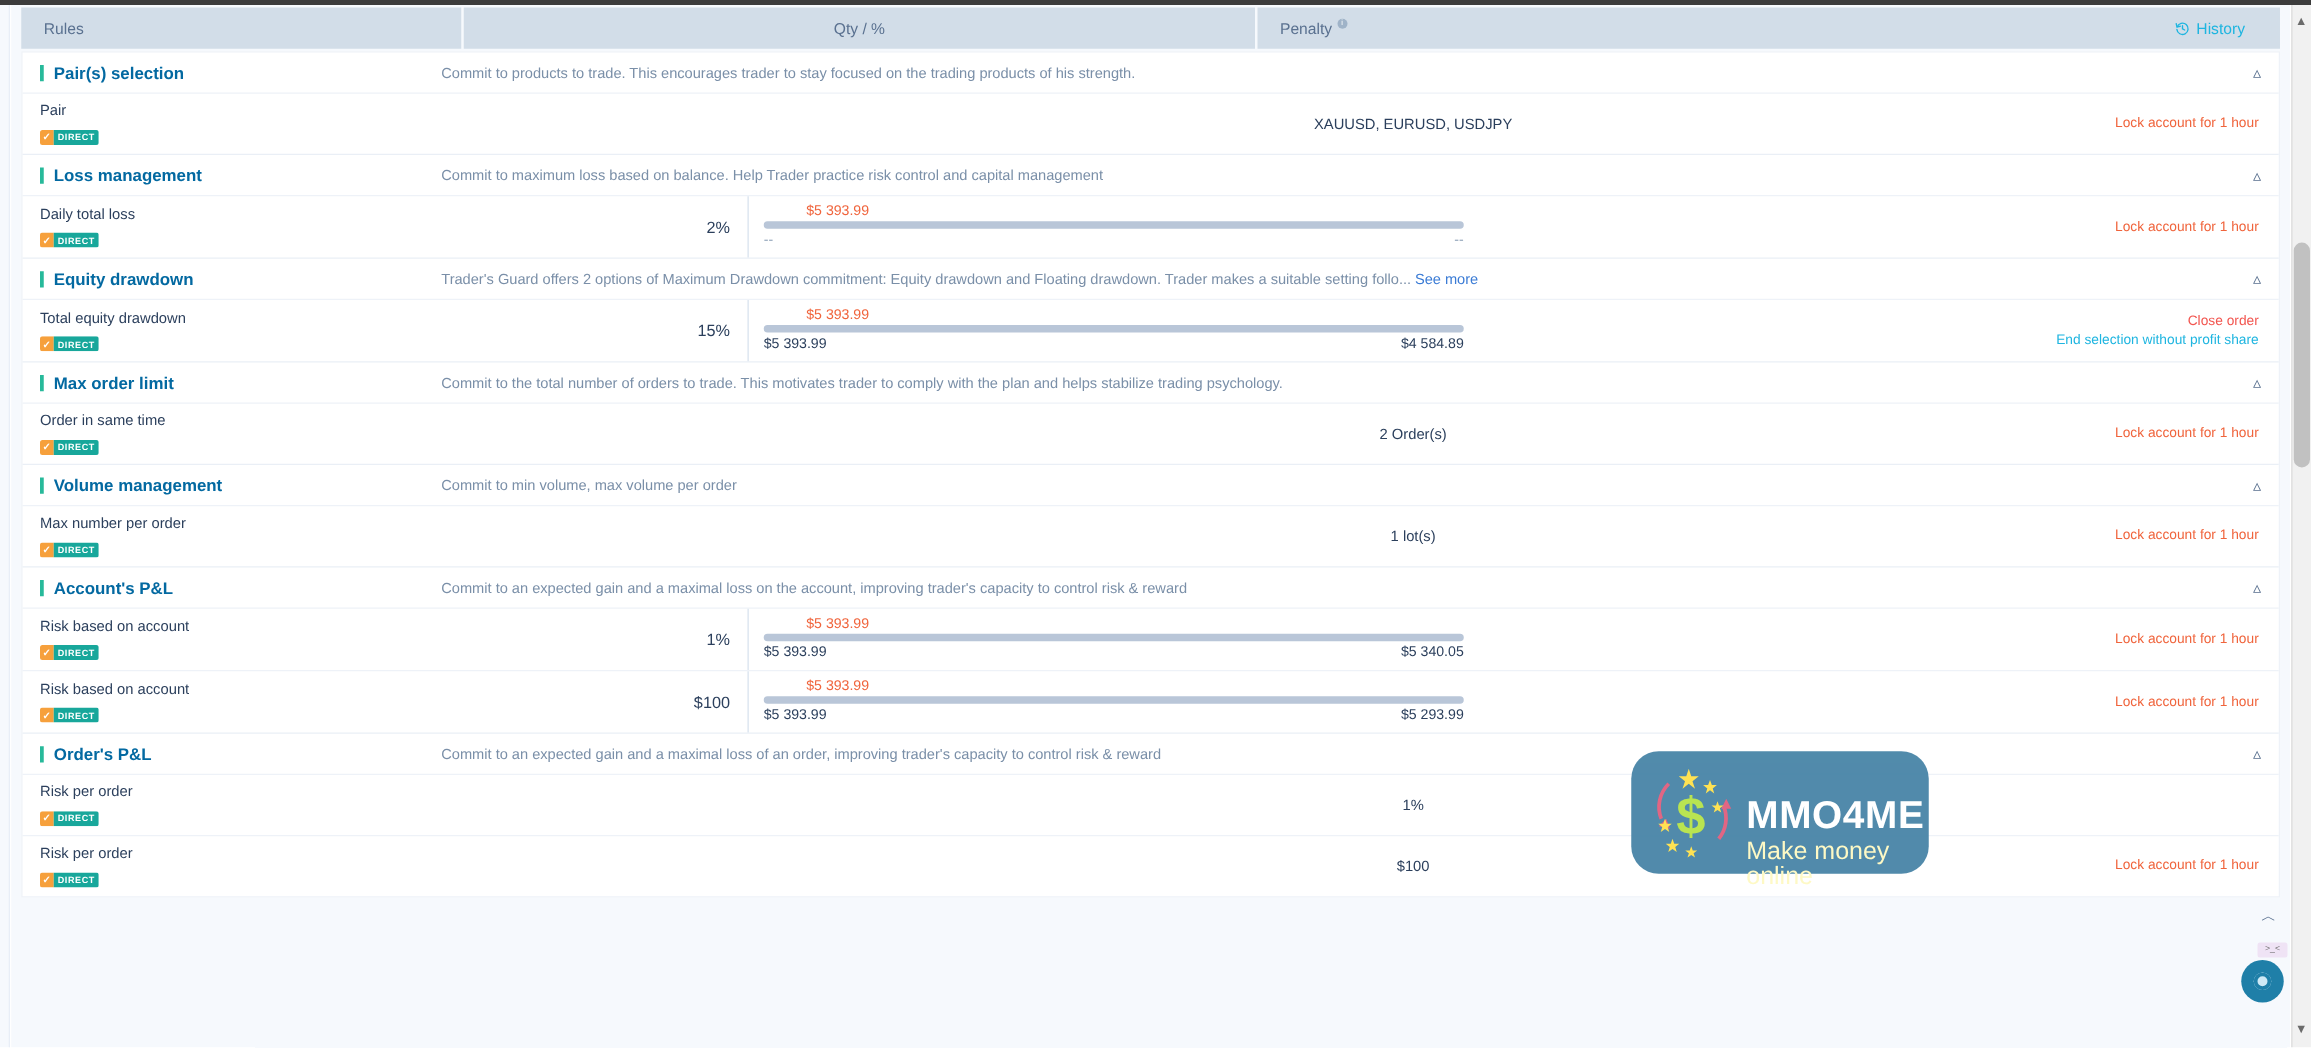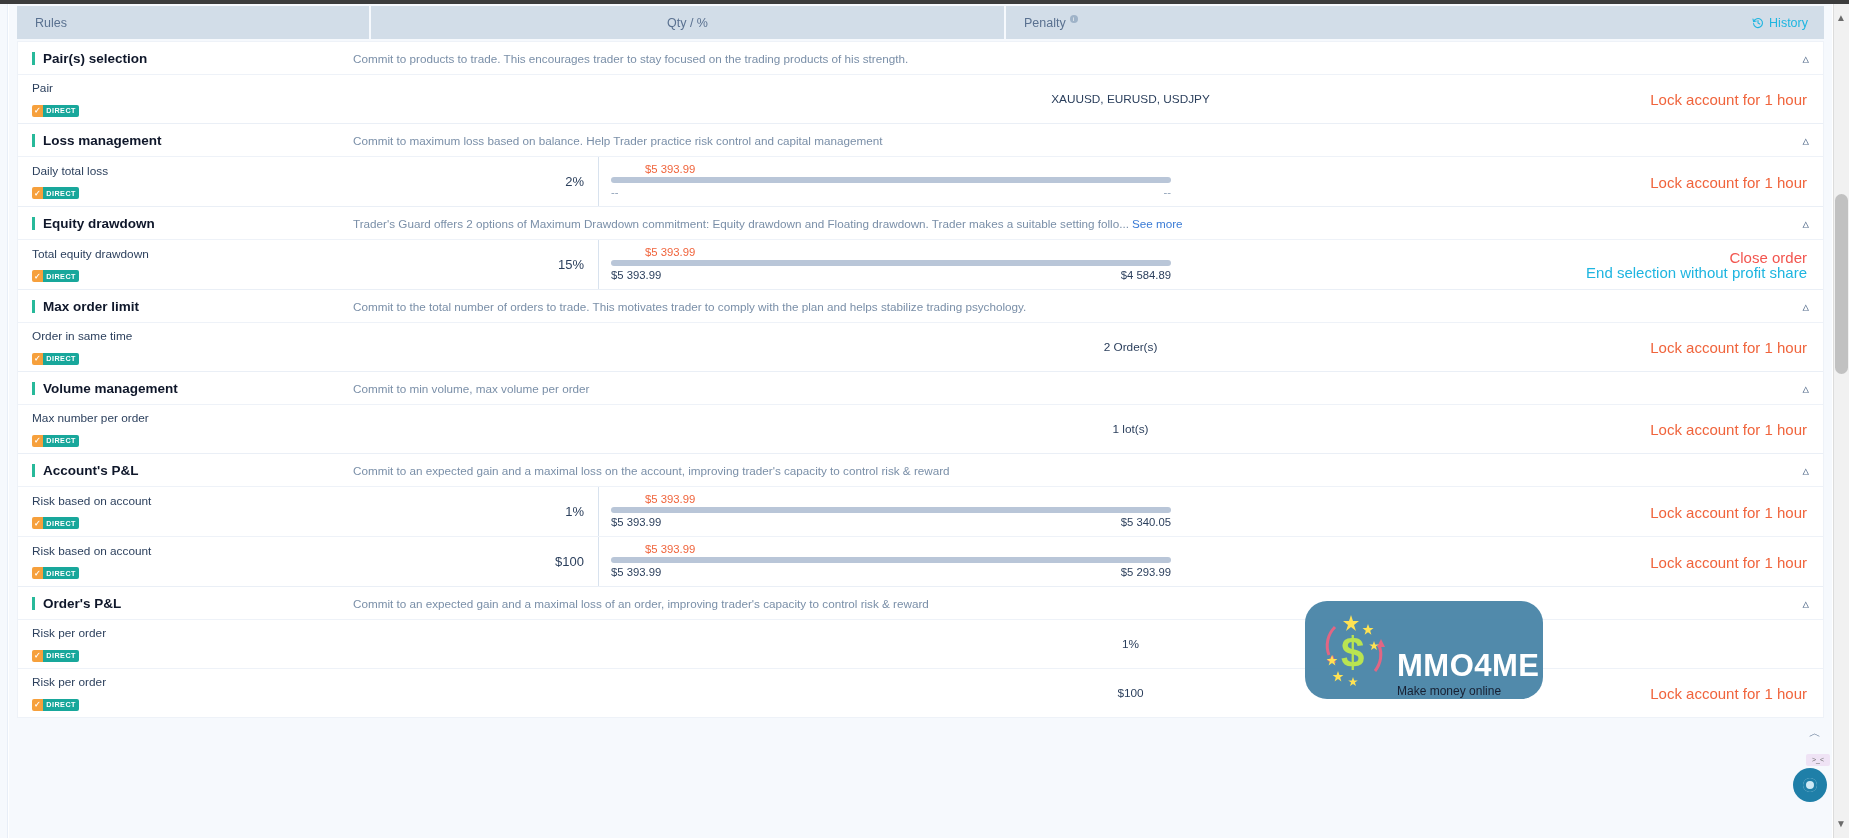--- a/index.html
+++ b/index.html
@@ -57,21 +57,21 @@
   .th-rules { width:352px; padding-left:18px; }
   .th-qty   { width:633px; justify-content:center; }
   .th-penalty { flex:1; padding-left:18px; position:relative;align-items:center; }
   .info-dot {
     display:inline-block; width:8px; height:8px; margin-left:4px;
     border-radius:50%; background:#9fb3c8; color:#fff;
     font-size:6px; line-height:8px; text-align:center;
     position:relative; top:-4px;
   }
   .history-btn {
-    position:absolute; right:16px; top:50%; transform:translateY(-50%);
+    position:absolute; right:28px; top:50%; transform:translateY(-50%);
     display:flex; align-items:center; gap:5px;
     color:#1eb5e0; font-size:12.5px; cursor:pointer;
   }
   .history-btn svg { width:12px; height:12px; }
 
   
   .card {
     margin:2px 8px 0 8px; background:#ffffff;
     border:1px solid #eef2f8;
   }
@@ -80,21 +80,21 @@
   .section { border-bottom:1px solid #eaeff6; }
   .section:last-child { border-bottom:none; }
 
   .sec-head {
     position:relative; display:flex; align-items:center;
     height:33px; padding:0 16px 0 14px;
     border-bottom:1px solid #eef2f8;
   }
   .sec-bar { width:3px; height:13px; background:#27b99a; margin-right:8px; }
   .sec-title {
-    color:#0f172a; font-size:13.5px; font-weight:bold; width:310px;
+    color:#0369a1; font-size:13.5px; font-weight:bold; width:310px;
     white-space:nowrap;
   }
   .sec-desc {
     color:#7a8fa8; font-size:11.7px; white-space:nowrap;
   }
   .see-more { color:#3a7bd5; margin-left:3px; cursor:pointer; }
   .chev {
     position:absolute; right:14px; top:50%; transform:translateY(-50%);
     color:#5a7190; font-size:13px; line-height:1; cursor:pointer;
   }
@@ -147,37 +147,37 @@
     font-size:11.3px; color:#2b3f5c; height:14px; margin-top:3px;
   }
   .bar-foot span { white-space:nowrap; }
   .bar-foot .dim { color:#8fa2b8; }
   .cell-center-pair {
     flex:1; text-align:center; color:#2b3f5c; font-size:11.8px;
   }
 
   .cell-penalty {
     position:absolute; right:16px; top:50%; transform:translateY(-50%);
-    text-align:right; font-size:15px; line-height:15px;
+    text-align:right; font-size:11px; line-height:15px;
   }
   .pen-lock  { color:#f0643c; cursor:pointer; }
   .pen-close { color:#f2554f; cursor:pointer; display:block; }
   .pen-end   { color:#1eb5e0; cursor:pointer; display:block; }
 
   
   .watermark {
     position:absolute; left:1305px; top:601px;
     width:238px; height:98px; border-radius:22px;
     background:#4a86a8; display:flex; align-items:center;
     padding-left:14px; gap:6px; opacity:.96;
   }
   .wm-logo { position:relative; width:72px; height:78px; flex-shrink:0; }
   .wm-text { display:flex; flex-direction:column; line-height:1; }
   .wm-t1 { color:#ffffff; font-size:31px; font-weight:bold; letter-spacing:.5px;margin-top:46px; }
-  .wm-t2 { color:#0f172a; font-size:12px; margin-top:4px; }
+  .wm-t2 { color:#fef9c3; font-size:20px; margin-top:4px; }
 
   .widget-bubble {
     position:absolute; right:22px; bottom:36px;
     width:34px; height:34px; border-radius:50%;
     background:#1f7fa8; display:flex; align-items:center; justify-content:center;
   }
   .widget-bubble::after {
     content:''; width:14px; height:14px; border-radius:50%;
     background:#cfe9f5; box-shadow:inset 0 0 0 3px #1f7fa8;
   }

